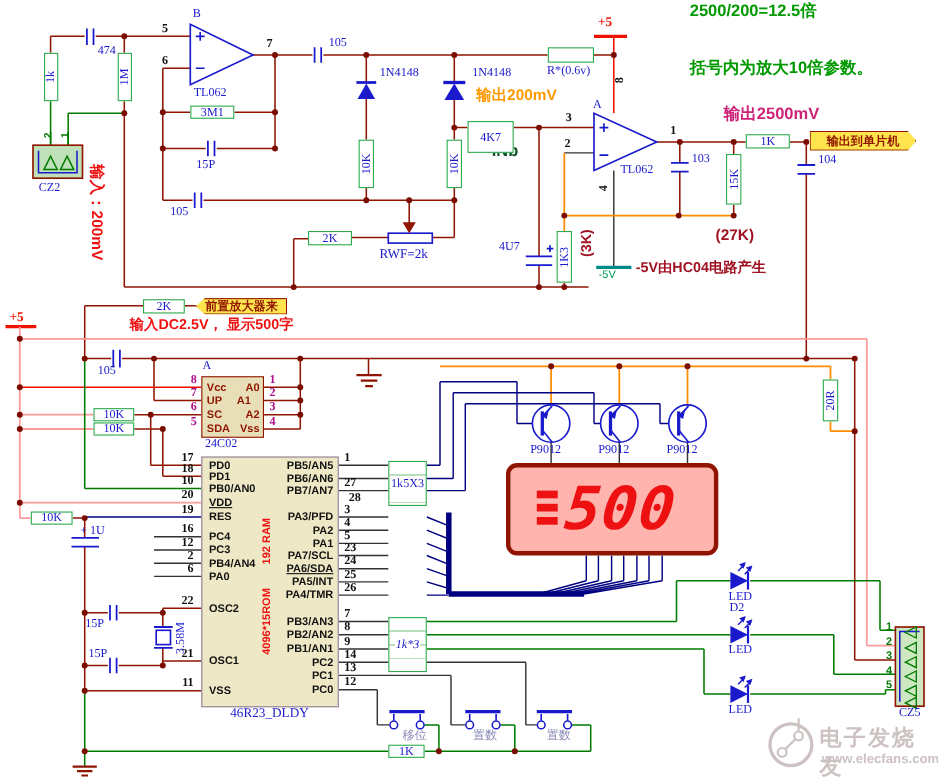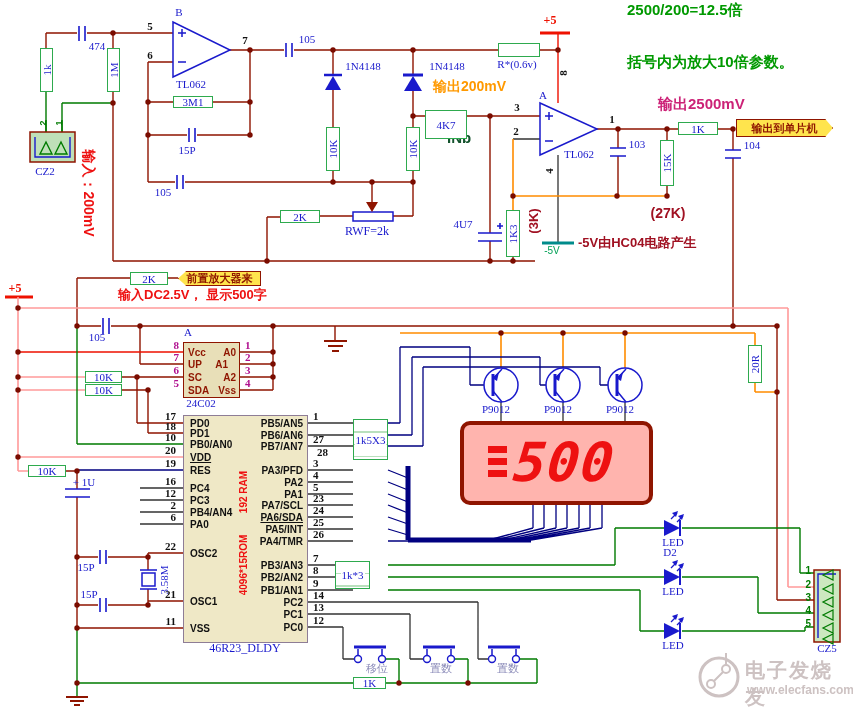--- a/index.html
+++ b/index.html
@@ -374,21 +374,21 @@
     </div>
     <div class="rbox v" style="left: 748px; top: 345px; width: 14px; height: 38px;">
       <span>20R</span>
     </div>
     <div class="rbox " style="left: 353px; top: 677px; width: 33px; height: 12px;">
       <span>1K</span>
     </div>
     <div class="rbox net" style="left: 353px; top: 419px; width: 35px; height: 41px;">
       <span>1k5X3</span>
     </div>
-    <div class="rbox net" style="left: 335px; top: 561px; width: 35px; height: 28px;">
+    <div class="rbox net" style="left: 353px; top: 561px; width: 35px; height: 50px; font-style: italic;">
       <span>1k*3</span>
     </div>
     <div class="lbl pin" style="left: 176px; top: 416px; transform: translate(-100%, -50%);">17</div>
     <div class="icname" style="left: 190px; top: 418px;">PD0</div>
     <div class="lbl pin" style="left: 176px; top: 426px; transform: translate(-100%, -50%);">18</div>
     <div class="icname" style="left: 190px; top: 428px;">PD1</div>
     <div class="lbl pin" style="left: 176px; top: 437px; transform: translate(-100%, -50%);">10</div>
     <div class="icname" style="left: 190px; top: 439px;">PB0/AN0</div>
     <div class="lbl pin" style="left: 176px; top: 450px; transform: translate(-100%, -50%);">20</div>
     <div class="icname u" style="left: 190px; top: 452px;">VDD</div>

